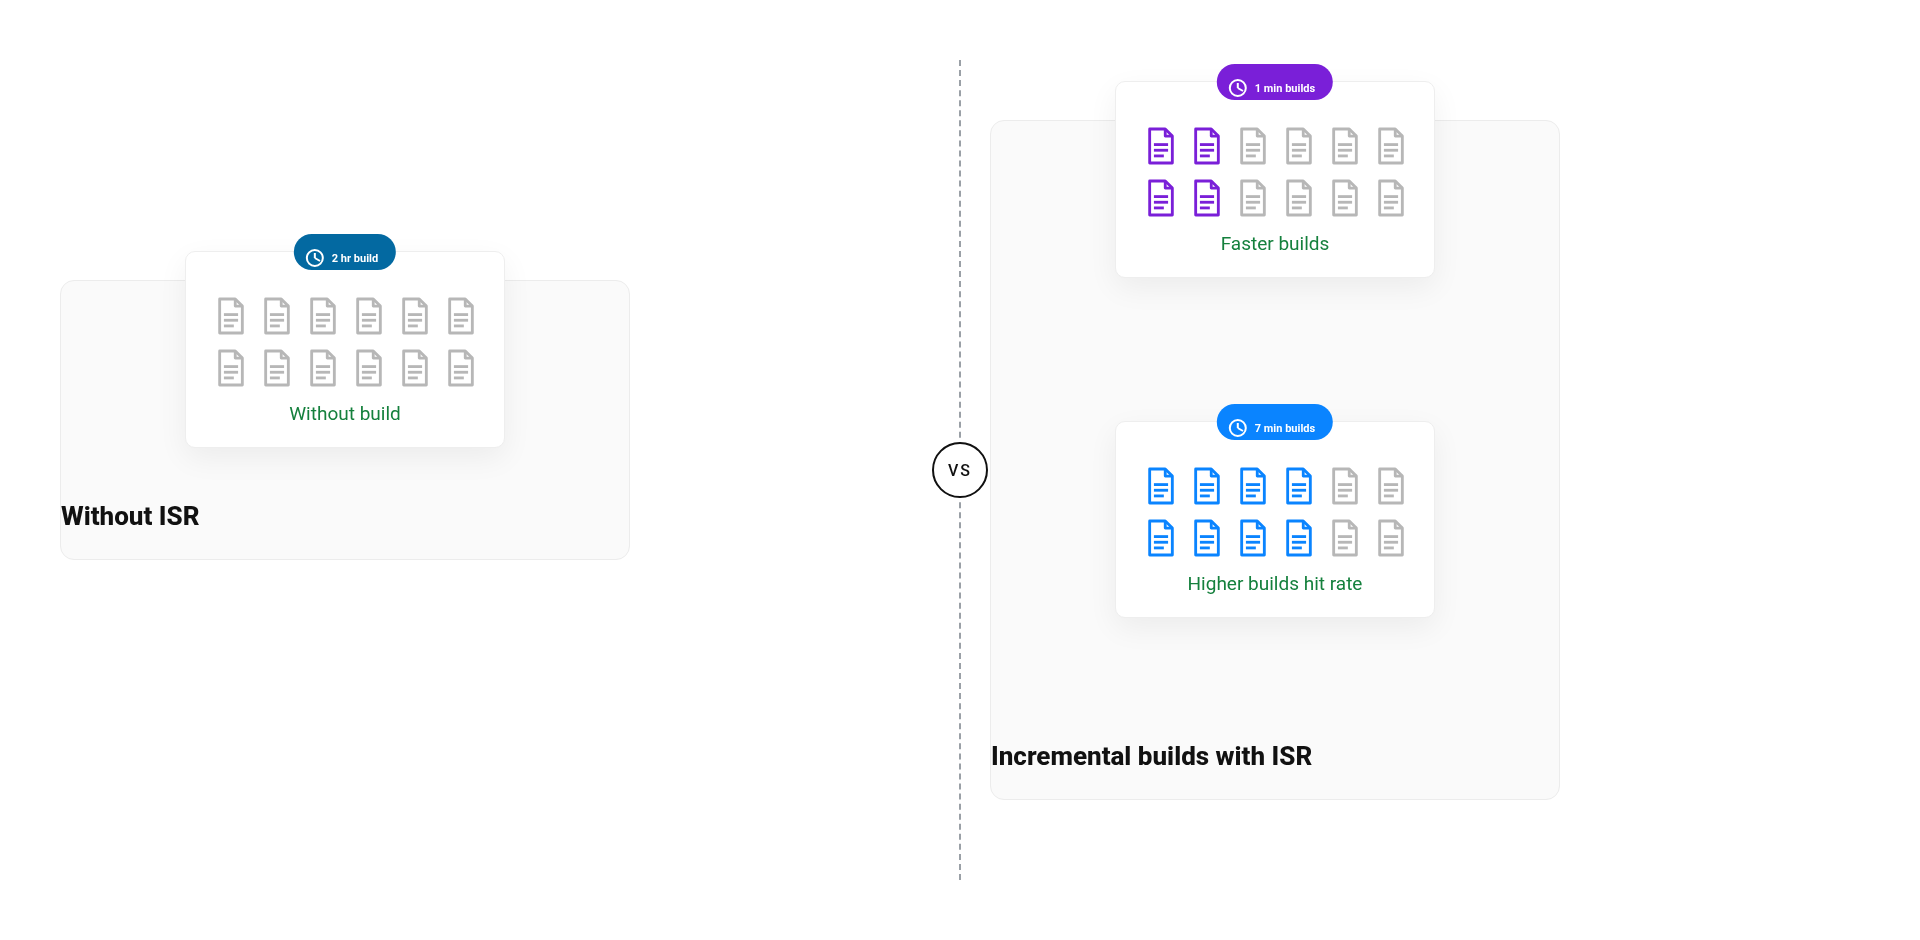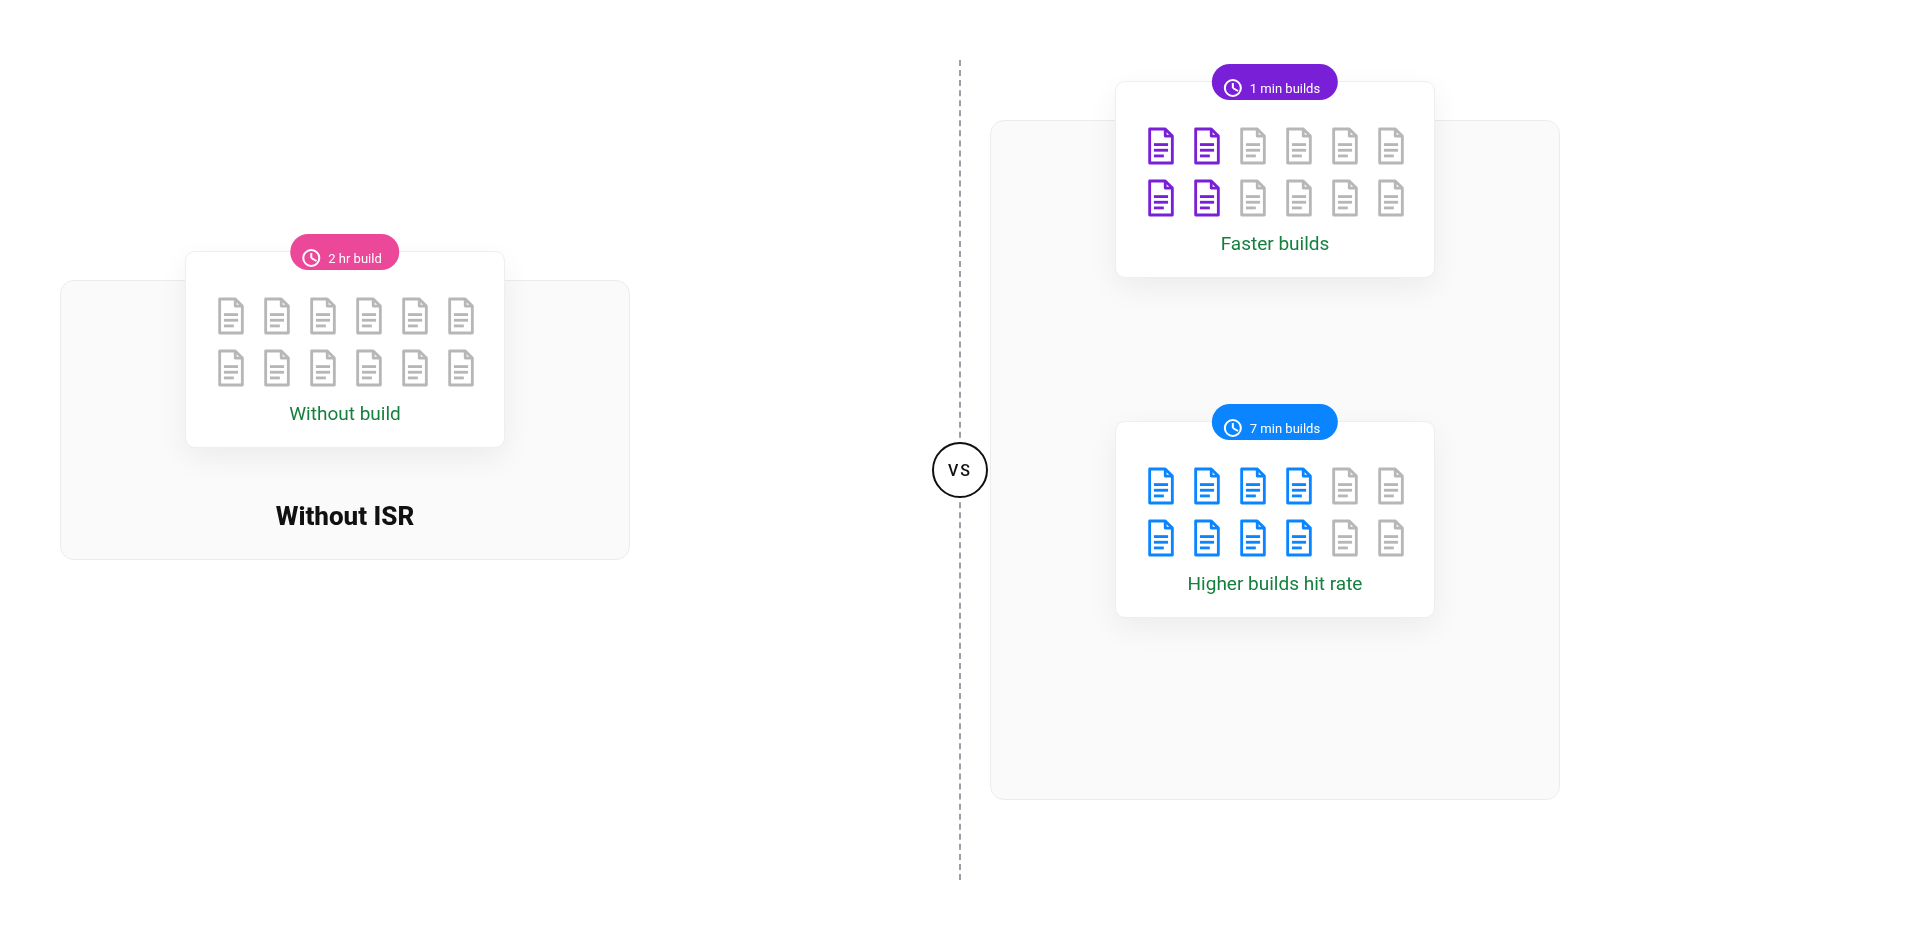--- a/index.html
+++ b/index.html
@@ -58,21 +58,21 @@
   }
   .big-card.right {
     right: 360px;
     width: 570px;
     top: 120px;
     height: 680px;
   }
   .big-title {
     position: absolute;
     left: 0; right: 0;
-    text-align: center;
+    text-align: left;
     font-weight: 800;
     font-size: 26px;
     color: #111;
   }
   .big-card.left .big-title { bottom: 28px; }
   .big-card.right .big-title { bottom: 28px; }
 
   .inner-card {
     position: absolute;
     background: #fff;
@@ -95,25 +95,25 @@
     top: -18px;
     left: 50%;
     transform: translateX(-50%);
     height: 36px;
     border-radius: 18px;
     color: #fff;
     display: flex;
     align-items: center;
     gap: 8px;
     padding: 12px 18px 0 12px;
-    font-size: 13px;
-    font-weight: 400;
+    font-size: 11px;
+    font-weight: 700;
     white-space: nowrap;
   }
-  .pill.red { background: #ec4899; }
+  .pill.red { background: #0369a1; }
   .pill.purple { background: #7a1fd8; }
   .pill.blue { background: #0a84ff; }
   .clock-icon {
     width: 18px; height: 18px;
     border: 2px solid #fff;
     border-radius: 50%;
     position: relative;
     flex: 0 0 auto;
   }
   .clock-icon::before, .clock-icon::after {
@@ -511,15 +511,16 @@
     <path d="M15 2 V7 H20"></path>
     <line x1="7" y1="13" x2="17" y2="13"></line>
     <line x1="7" y1="17" x2="17" y2="17"></line>
     <line x1="7" y1="21" x2="14" y2="21"></line>
   </svg>
           </div>
         </div>
       <div class="caption">Higher builds hit rate</div>
     </div>
 
+    <div class="big-title">Incremental builds with ISR</div>
   </div>
 
 </div>
 
 </body></html>

